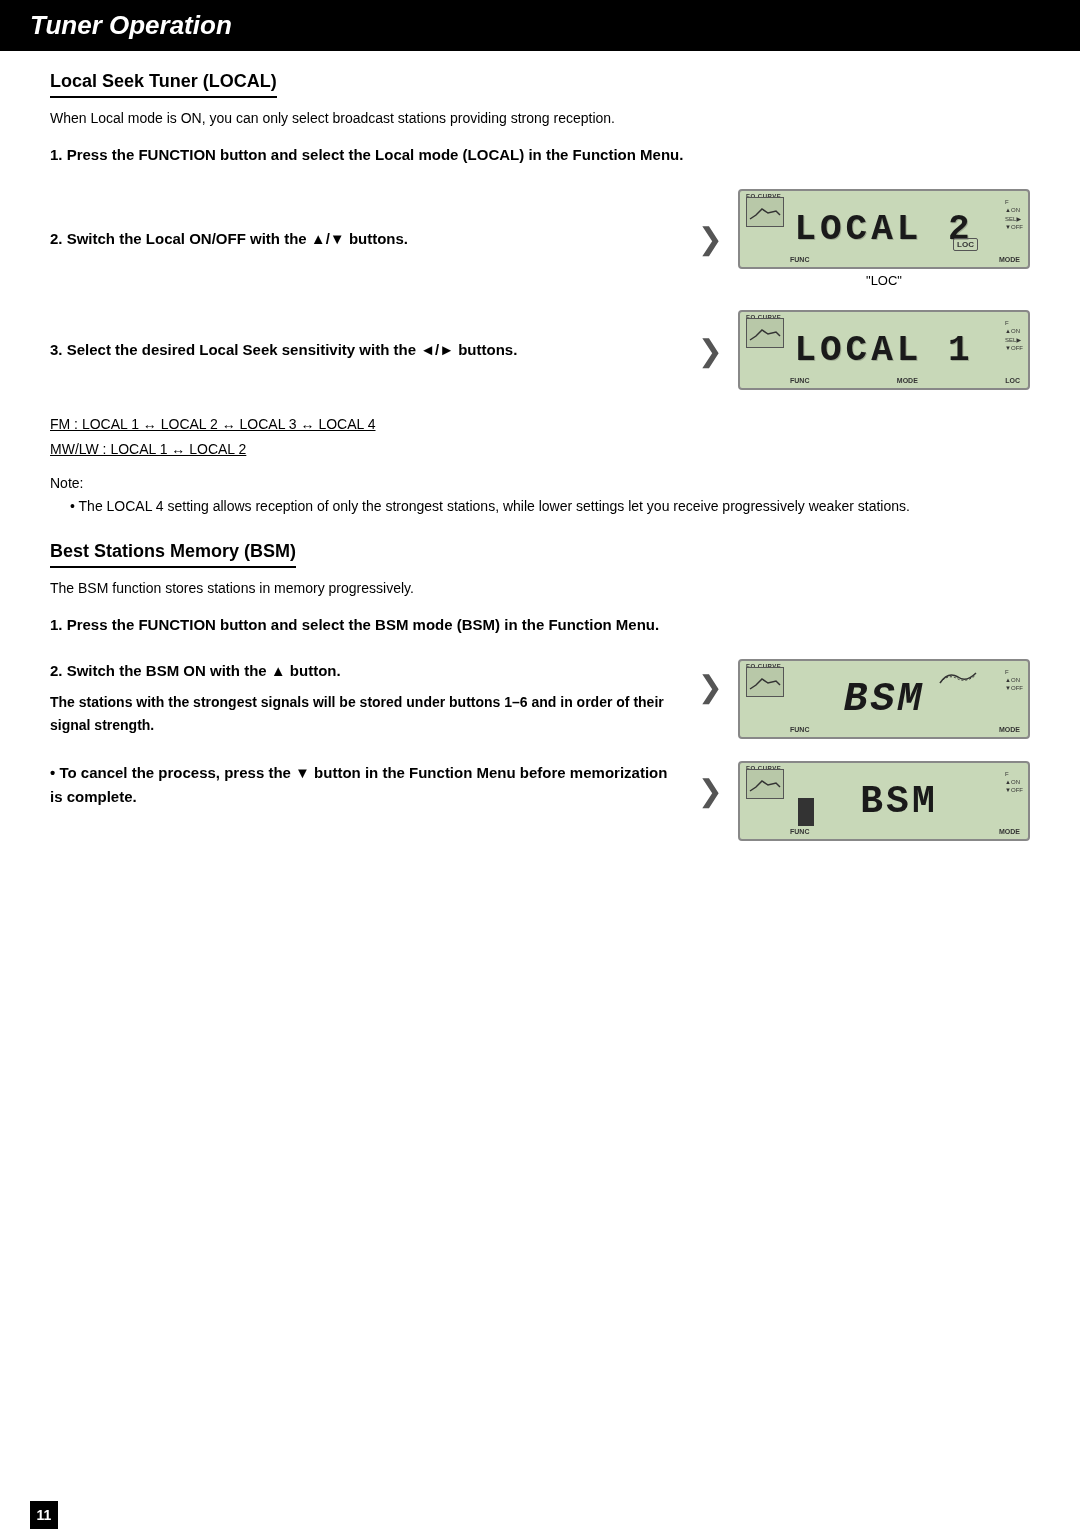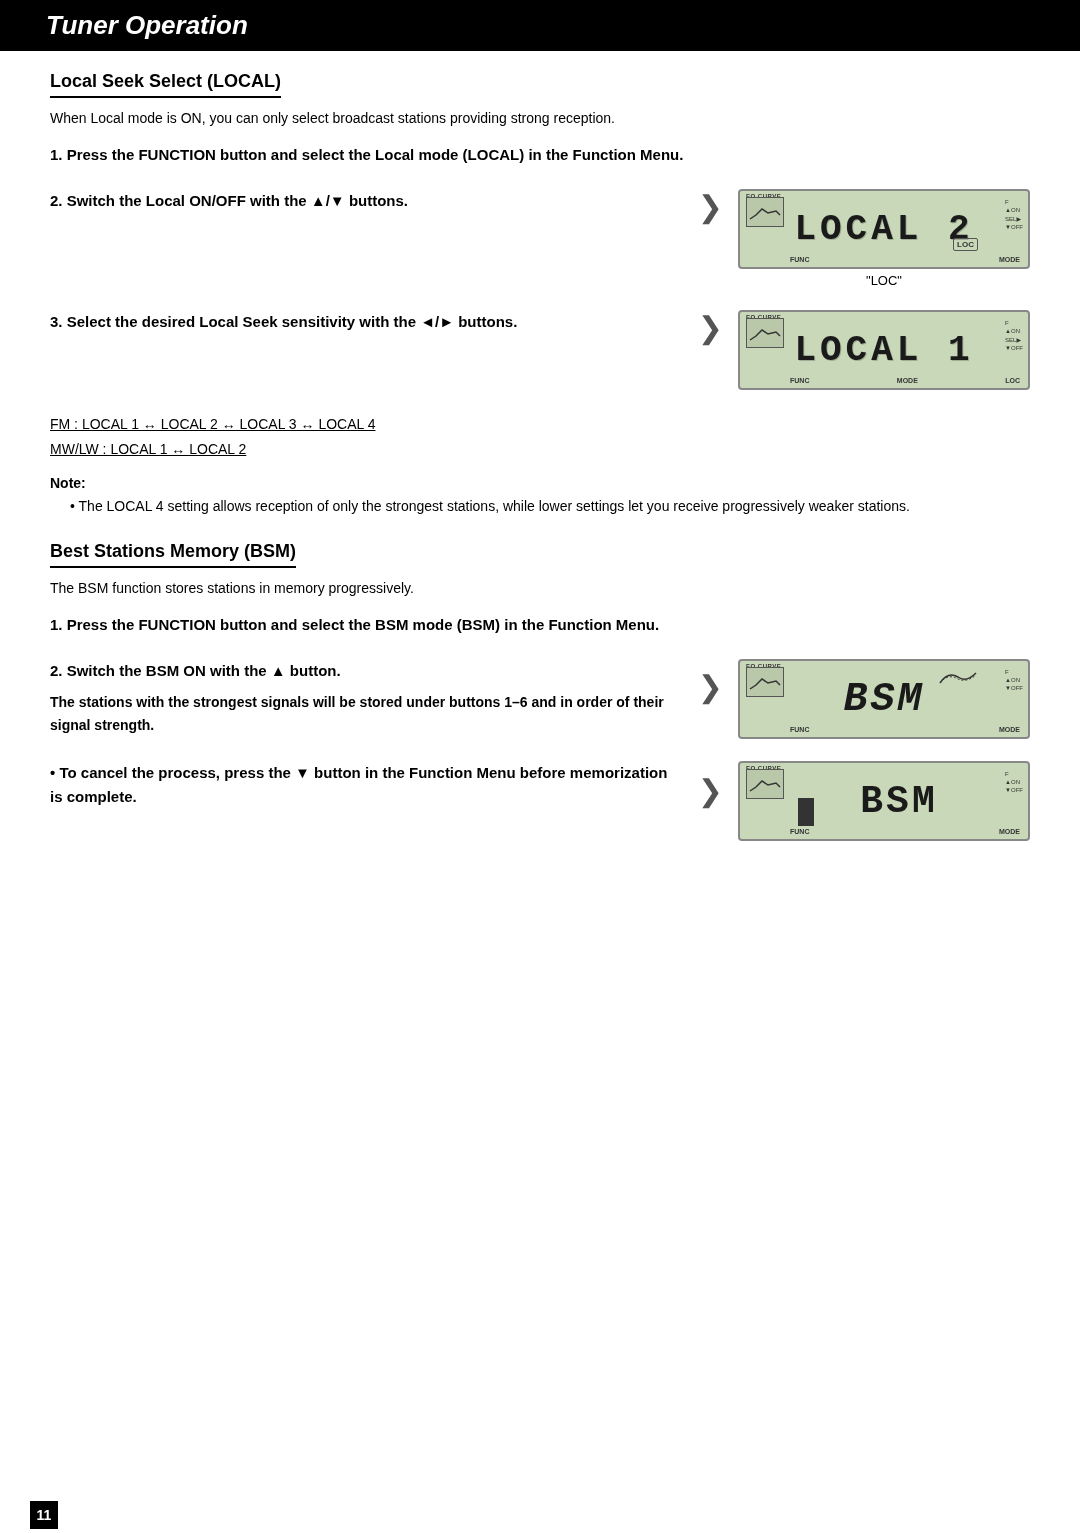--- a/index.html
+++ b/index.html
@@ -9,21 +9,21 @@
       background: #fff;
       font-family: Arial, Helvetica, sans-serif;
       font-size: 15px;
       color: #000;
       position: relative;
     }
 
     
     .page-header {
       background: #000;
-      padding: 10px 46px;
+      padding: 10px 30px;
       margin-bottom: 20px;
     }
     .page-header h1 {
       color: #fff;
       font-style: italic;
       font-size: 26px;
       font-weight: bold;
     }
 
     .page-content {
@@ -142,20 +142,21 @@
 
     .caption-text {
       font-size: 13px;
       margin-top: 4px;
       text-align: center;
     }
 
     
     .step-row {
       display: flex;
+      align-items: center;
       margin-bottom: 22px;
     }
     .step-row-text {
       flex: 1;
       font-size: 15px;
       font-weight: bold;
       line-height: 1.6;
     }
     .step-row-arrow {
       font-size: 30px;
@@ -165,21 +166,21 @@
     .step-row-display {
       flex: 0 0 265px;
     }
 
     .note-block {
       margin: 10px 0 16px 0;
       font-size: 14px;
       line-height: 1.6;
     }
     .note-block strong {
-      font-weight: bold;
+      font-weight: normal;
     }
     .note-block ul {
       list-style: none;
       padding-left: 20px;
     }
     .note-block ul li::before {
       content: "• ";
     }
 
     
@@ -232,21 +233,21 @@
 </head>
 <body>
 
 <div class="page-header">
   <h1>Tuner Operation</h1>
 </div>
 
 <div class="page-content">
 
   <div class="section-block">
-    <div class="section-heading">Local Seek Select (LOCAL)</div>
+    <div class="section-heading">Local Seek Tuner (LOCAL)</div>
     <p class="intro-text">When Local mode is ON, you can only select broadcast stations providing strong reception.</p>
 
     
     <div class="step-row">
       <div class="step-row-text">
         <span>1.</span>
         <span>Press the FUNCTION button and select the Local mode (LOCAL) in the Function Menu.</span>
       </div>
     </div>
 

